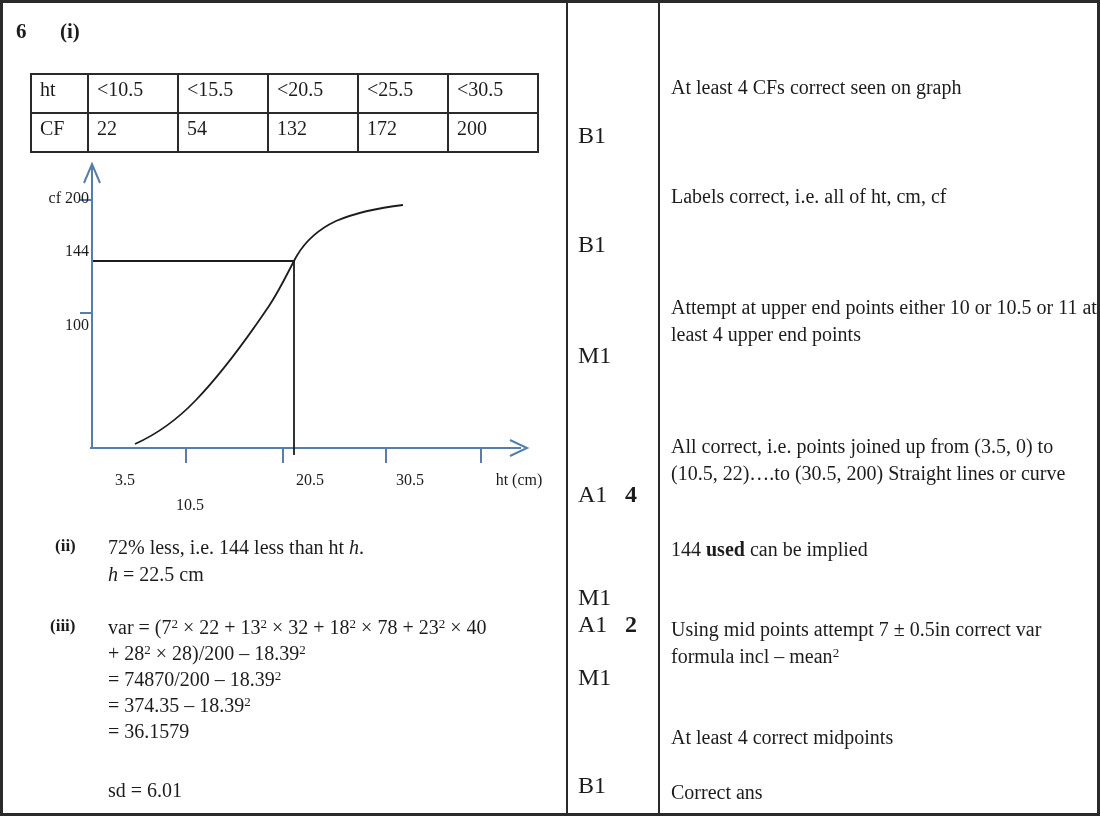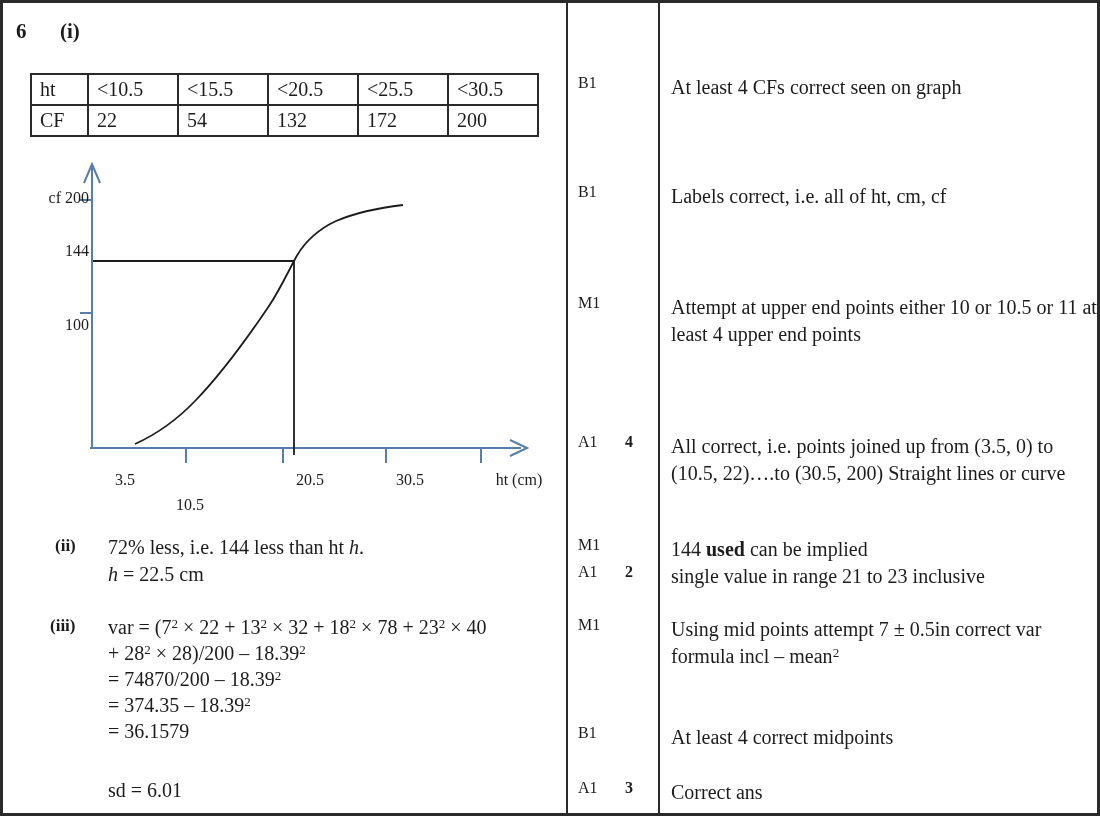--- a/index.html
+++ b/index.html
@@ -12,35 +12,35 @@
   sup { font-size:13px; line-height:0; vertical-align:6px; }
 
   
   .q-num  { position:absolute; left:13px; top:16px; font-size:21px; font-weight:bold; }
   .q-part { position:absolute; left:57px; top:16px; font-size:21px; font-weight:bold; }
 
   
   table.cf { position:absolute; left:27px; top:70px; border-collapse:collapse; }
   table.cf td {
     border:2px solid #2a2a2a; height:29px; font-size:20px;
-    padding:0 0 0 8px; vertical-align:middle; white-space:nowrap;
+    padding:0 0 8px 8px; vertical-align:middle; white-space:nowrap;
   }
   td.c0 { width:47px; } td.cn { width:80px; }
 
   
   svg.graph { position:absolute; left:0; top:0; pointer-events:none; }
   .axis-lab { position:absolute; font-size:16px; white-space:nowrap; }
   .ylab { left:8px; width:78px; text-align:right; }
 
   
   .part-label { position:absolute; font-size:17px; font-weight:bold; }
   .work-line { position:absolute; left:105px; font-size:20px; white-space:nowrap; }
 
   
-  .mark-row { position:absolute; left:575px; width:76px; font-size:16px; }
+  .mark-row { position:absolute; left:575px; width:76px; font-size:24px;margin-top:48px; }
   .mark-row .total { position:absolute; left:47px; font-weight:bold; }
 
   
   .comment-row { position:absolute; left:668px; width:426px; font-size:20px; line-height:27px; }
 </style>
 </head>
 <body>
 
 <div class="page">
 
@@ -126,18 +126,17 @@
   <div class="mark-row" style="top:560px"><span>A1</span><span class="total">2</span></div>
   <div class="mark-row" style="top:613px"><span>M1</span><span class="total"></span></div>
   <div class="mark-row" style="top:721px"><span>B1</span><span class="total"></span></div>
   <div class="mark-row" style="top:776px"><span>A1</span><span class="total">3</span></div>
 
   <div class="comment-row" style="top:71px">At least 4 CFs correct seen on graph</div>
   <div class="comment-row" style="top:180px">Labels correct, i.e. all of ht, cm, cf</div>
   <div class="comment-row" style="top:291px">Attempt at upper end points either 10 or 10.5 or 11 at least 4 upper end points</div>
   <div class="comment-row" style="top:430px">All correct, i.e. points joined up from (3.5, 0) to (10.5, 22)….to (30.5, 200) Straight lines or curve</div>
   <div class="comment-row" style="top:533px">144 <b>used</b> can be implied</div>
-  <div class="comment-row" style="top:560px">single value in range 21 to 23 inclusive</div>
   <div class="comment-row" style="top:613px">Using mid points attempt 7 ± 0.5in correct var formula incl – mean<sup>2</sup></div>
   <div class="comment-row" style="top:721px">At least 4 correct midpoints</div>
   <div class="comment-row" style="top:776px">Correct ans</div>
 
 </div>
 
 </body></html>

